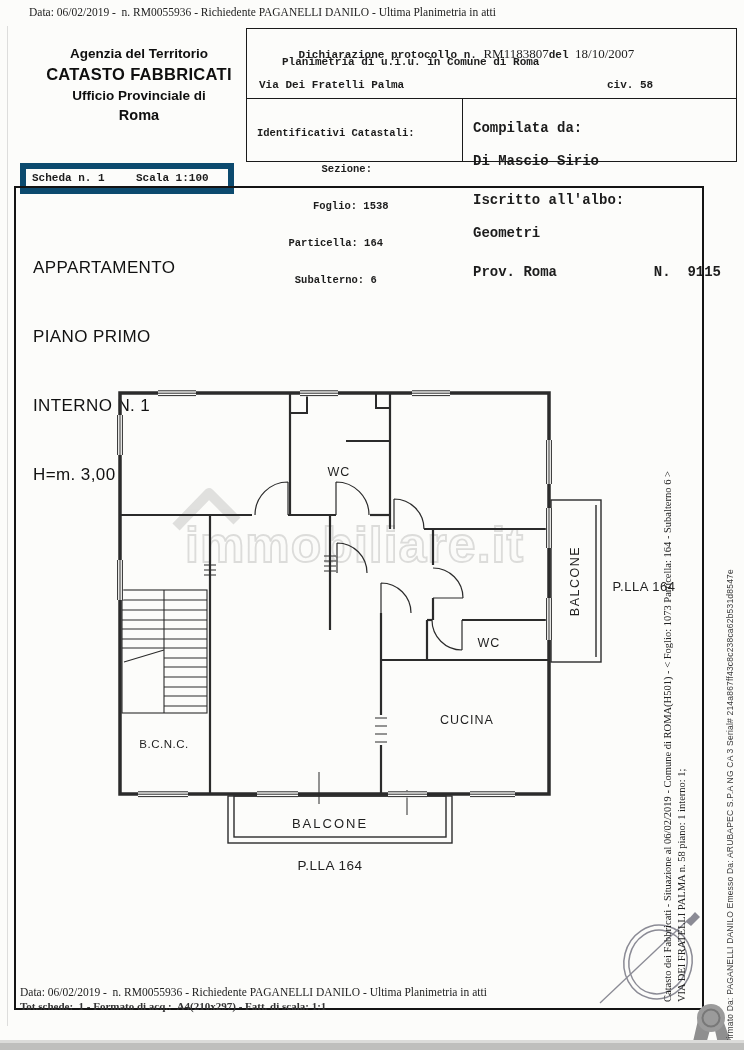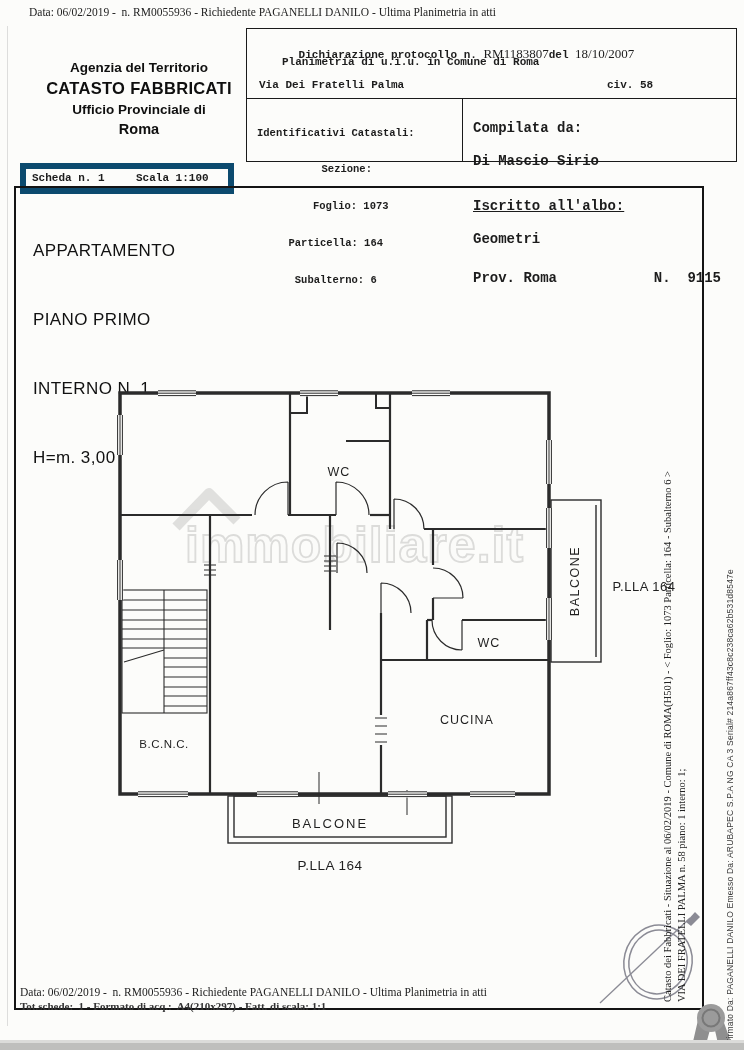--- a/index.html
+++ b/index.html
@@ -15,54 +15,54 @@
   .top-meta{left:29px; top:6px;}
   .footer-meta1{left:20px; top:986px;}
   .footer-meta2{left:20px; top:1000px; font-size:11px; color:#333;font-weight:bold;}
 
   
   .left-scan-line{left:7px; top:26px; width:1px; height:1000px; background:#dddddc;}
   .bottom-strip1{left:0; top:1040px; width:744px; height:3px; background:#dcdcda;}
   .bottom-strip2{left:0; top:1043px; width:744px; height:7px; background:#bfbfbd;}
 
   
-  .agency{left:36px; top:60px; width:206px; text-align:center; color:#0f0f0f;}
+  .agency{left:36px; top:46px; width:206px; text-align:center; color:#0f0f0f;}
   .agency div{font-weight:bold;}
   .agency .a1{font-size:13.5px; margin-bottom:4px;}
   .agency .a2{font-size:16.5px; letter-spacing:.3px; margin-bottom:4px;}
   .agency .a3{font-size:13.5px; margin-bottom:4px;}
   .agency .a4{font-size:14.5px;}
 
   
   .decl-box{left:246px; top:28px; width:489px; height:132px; border:1.5px solid #1a1a1a; background:#fcfcfa;}
   .decl-box .line{position:absolute; font-family:"Liberation Mono", monospace; font-size:11px; font-weight:700; color:#1d1d1d; white-space:pre;}
   .decl-box .num{font-family:"Liberation Serif", serif; font-size:13px; font-weight:400;}
   .lineA{left:12px; top:5px;}
   .lineB{left:12px; top:27px;margin-left:23px;}
   .lineC{left:12px; top:50px;}
   .civ{left:360px; top:50px;}
   .hdiv{position:absolute; left:0; top:69px; width:100%; height:0; border-top:1.5px solid #1a1a1a;}
   .vdiv{position:absolute; left:215px; top:69px; width:0; height:63px; border-left:1.5px solid #1a1a1a;}
   .ident{position:absolute; left:10px; top:73px; font-family:"Liberation Mono", monospace; font-size:10.5px; font-weight:700; line-height:12.3px; white-space:pre;text-align:center;}
   .ident .i2{padding-left:22px;} .ident .i3{padding-left:30px;}
   .comp{position:absolute; left:226px; top:72px; width:252px; font-family:"Liberation Mono", monospace; font-size:14px; font-weight:700; line-height:11px; white-space:pre;}
-  .comp .gap{margin-top:12px;text-decoration:underline;}
+  .comp .gap{margin-top:6px;}
   .comp .row{display:flex; justify-content:space-between; padding-right:4px; margin-top:6px;}
 
   
   .scheda-box{left:20px; top:163px; width:202px; height:19px; border:6px solid #0c4a6e; background:#fcfcfa;
     font-family:"Liberation Mono", monospace; font-size:11px; font-weight:700; white-space:pre;}
   .scheda-box .sch{position:absolute; left:6px; top:3px;}
   .scheda-box .sca{position:absolute; left:110px; top:3px;}
 
   
   .main-frame{left:14px; top:186px; width:686px; height:820px; border:2px solid #141414; background:transparent;}
 
   
-  .apt{left:33px; top:193px; font-size:17px; line-height:23px; letter-spacing:.4px; color:#111; white-space:pre;}
+  .apt{left:33px; top:210px; font-size:17px; line-height:23px; letter-spacing:.4px; color:#111; white-space:pre;}
 
   
   .rot{transform-origin:0 0; transform:rotate(-90deg); white-space:nowrap;}
   .margin1{left:662px; top:1002px; font-family:"Liberation Serif", serif; font-size:10.5px; color:#222;}
   .margin2{left:676px; top:1002px; font-family:"Liberation Serif", serif; font-size:10.5px; color:#222;}
   .firmato{left:725px; top:1044px; font-size:8.5px; color:#3a3a3a; letter-spacing:.2px;}
 
   svg text{font-family:"Liberation Sans", sans-serif;}
 </style>
 </head>
@@ -86,21 +86,21 @@
       <span>Dichiarazione protocollo n. </span><span class="num">RM1183807</span><span>del </span><span class="num">18/10/2007</span>
     </div>
     <div class="line lineB">Planimetria di u.i.u. in Comune di Roma</div>
     <div class="line lineC">Via Dei Fratelli Palma</div>
     <div class="line civ">civ. 58</div>
     <div class="hdiv"></div>
     <div class="vdiv"></div>
     <div class="ident">
       <div>Identificativi Catastali:</div>
       <div class="i2">Sezione:</div>
-      <div class="i3">Foglio: 1073</div>
+      <div class="i3">Foglio: 1538</div>
       <div>Particella: 164</div>
       <div>Subalterno: 6</div>
     </div>
     <div class="comp">
       <div>Compilata da:</div>
       <div>Di Mascio Sirio</div>
       <div class="gap">Iscritto all'albo:</div>
       <div>Geometri</div>
       <div class="row">
         <span>Prov. Roma</span>

